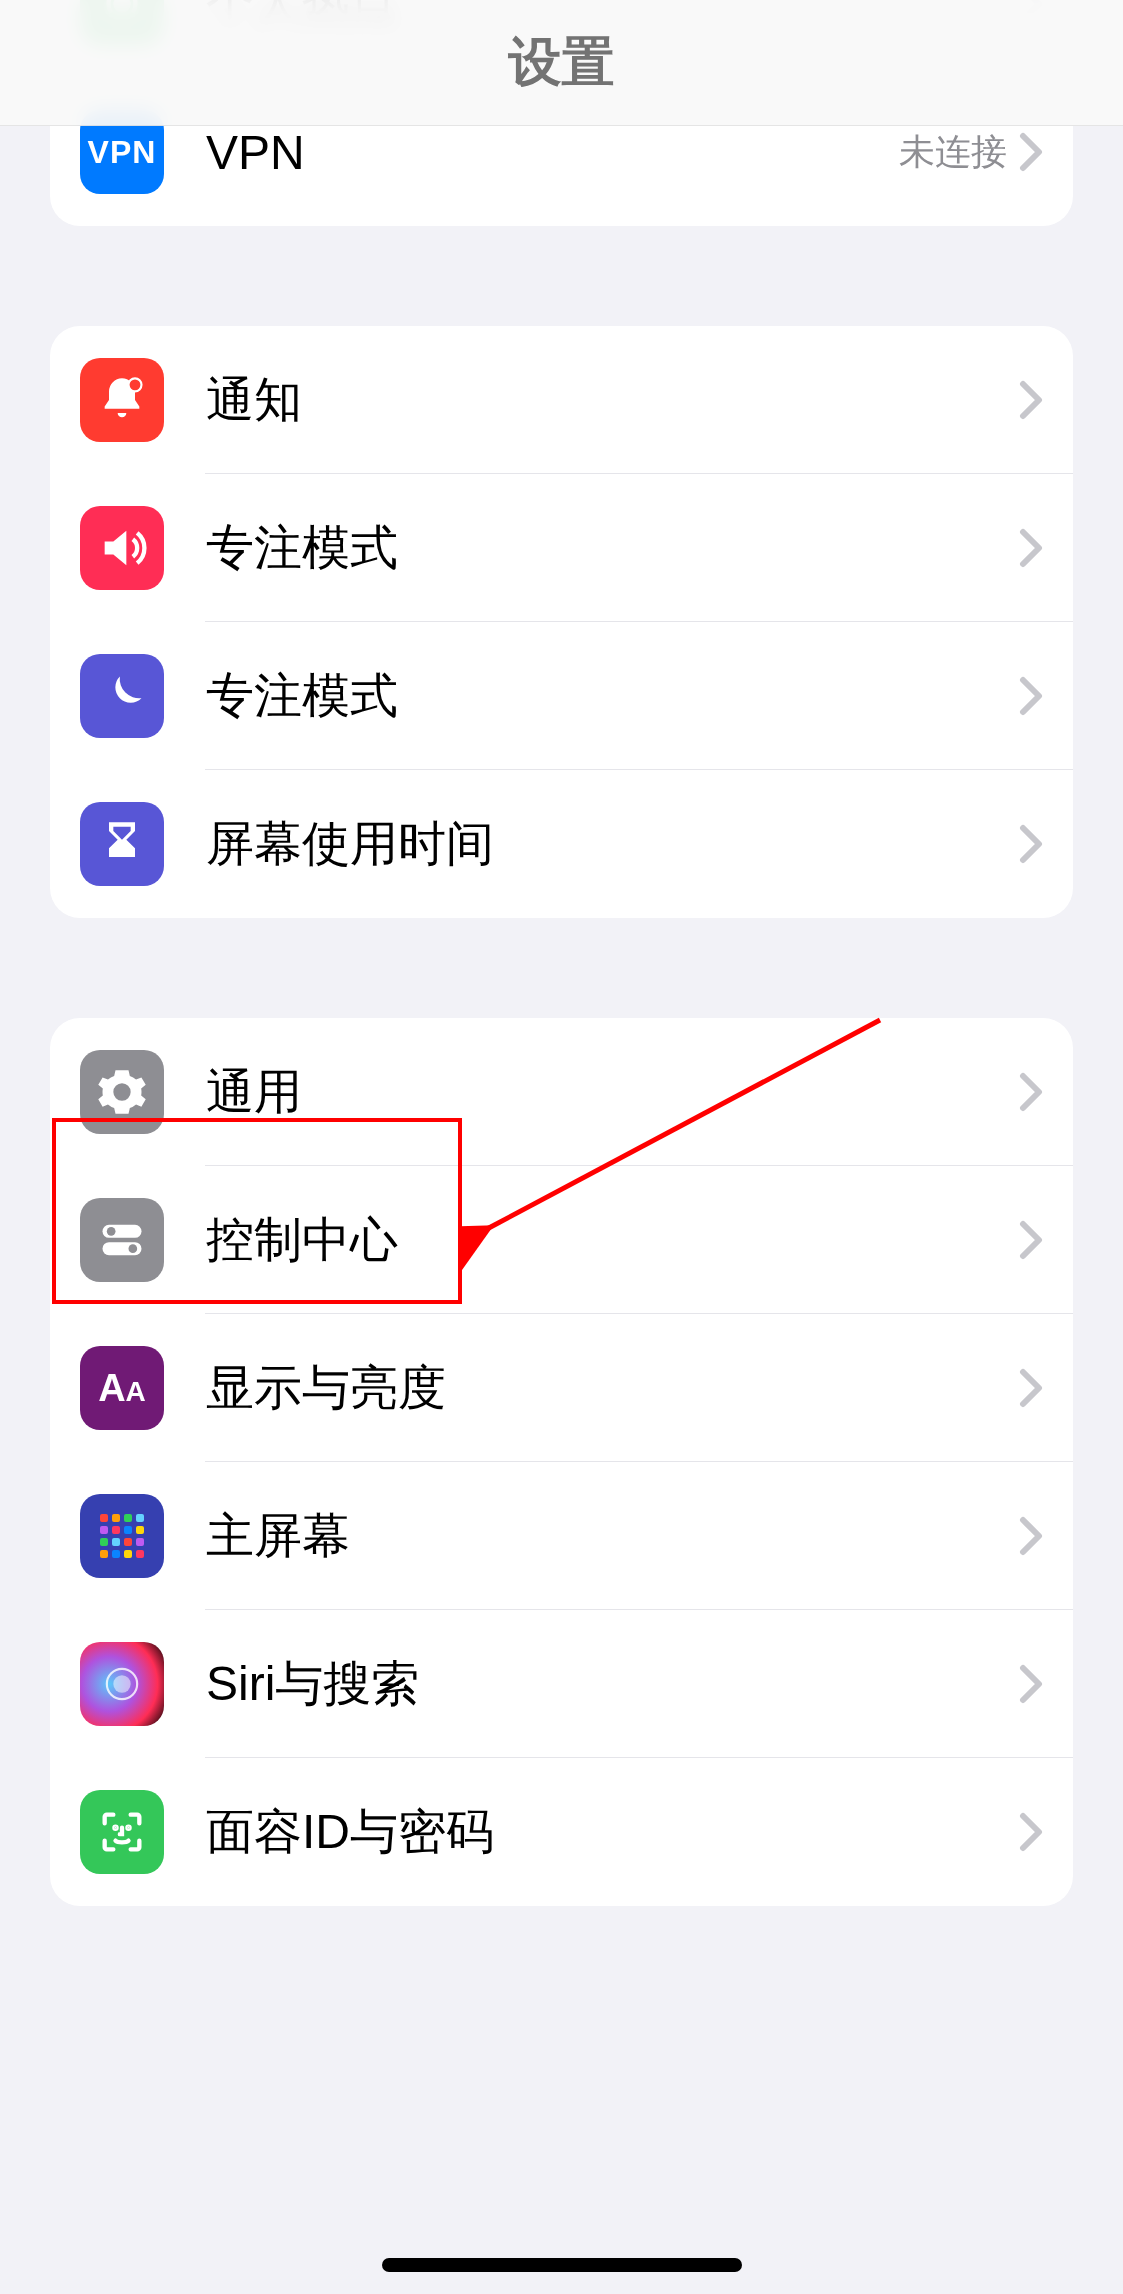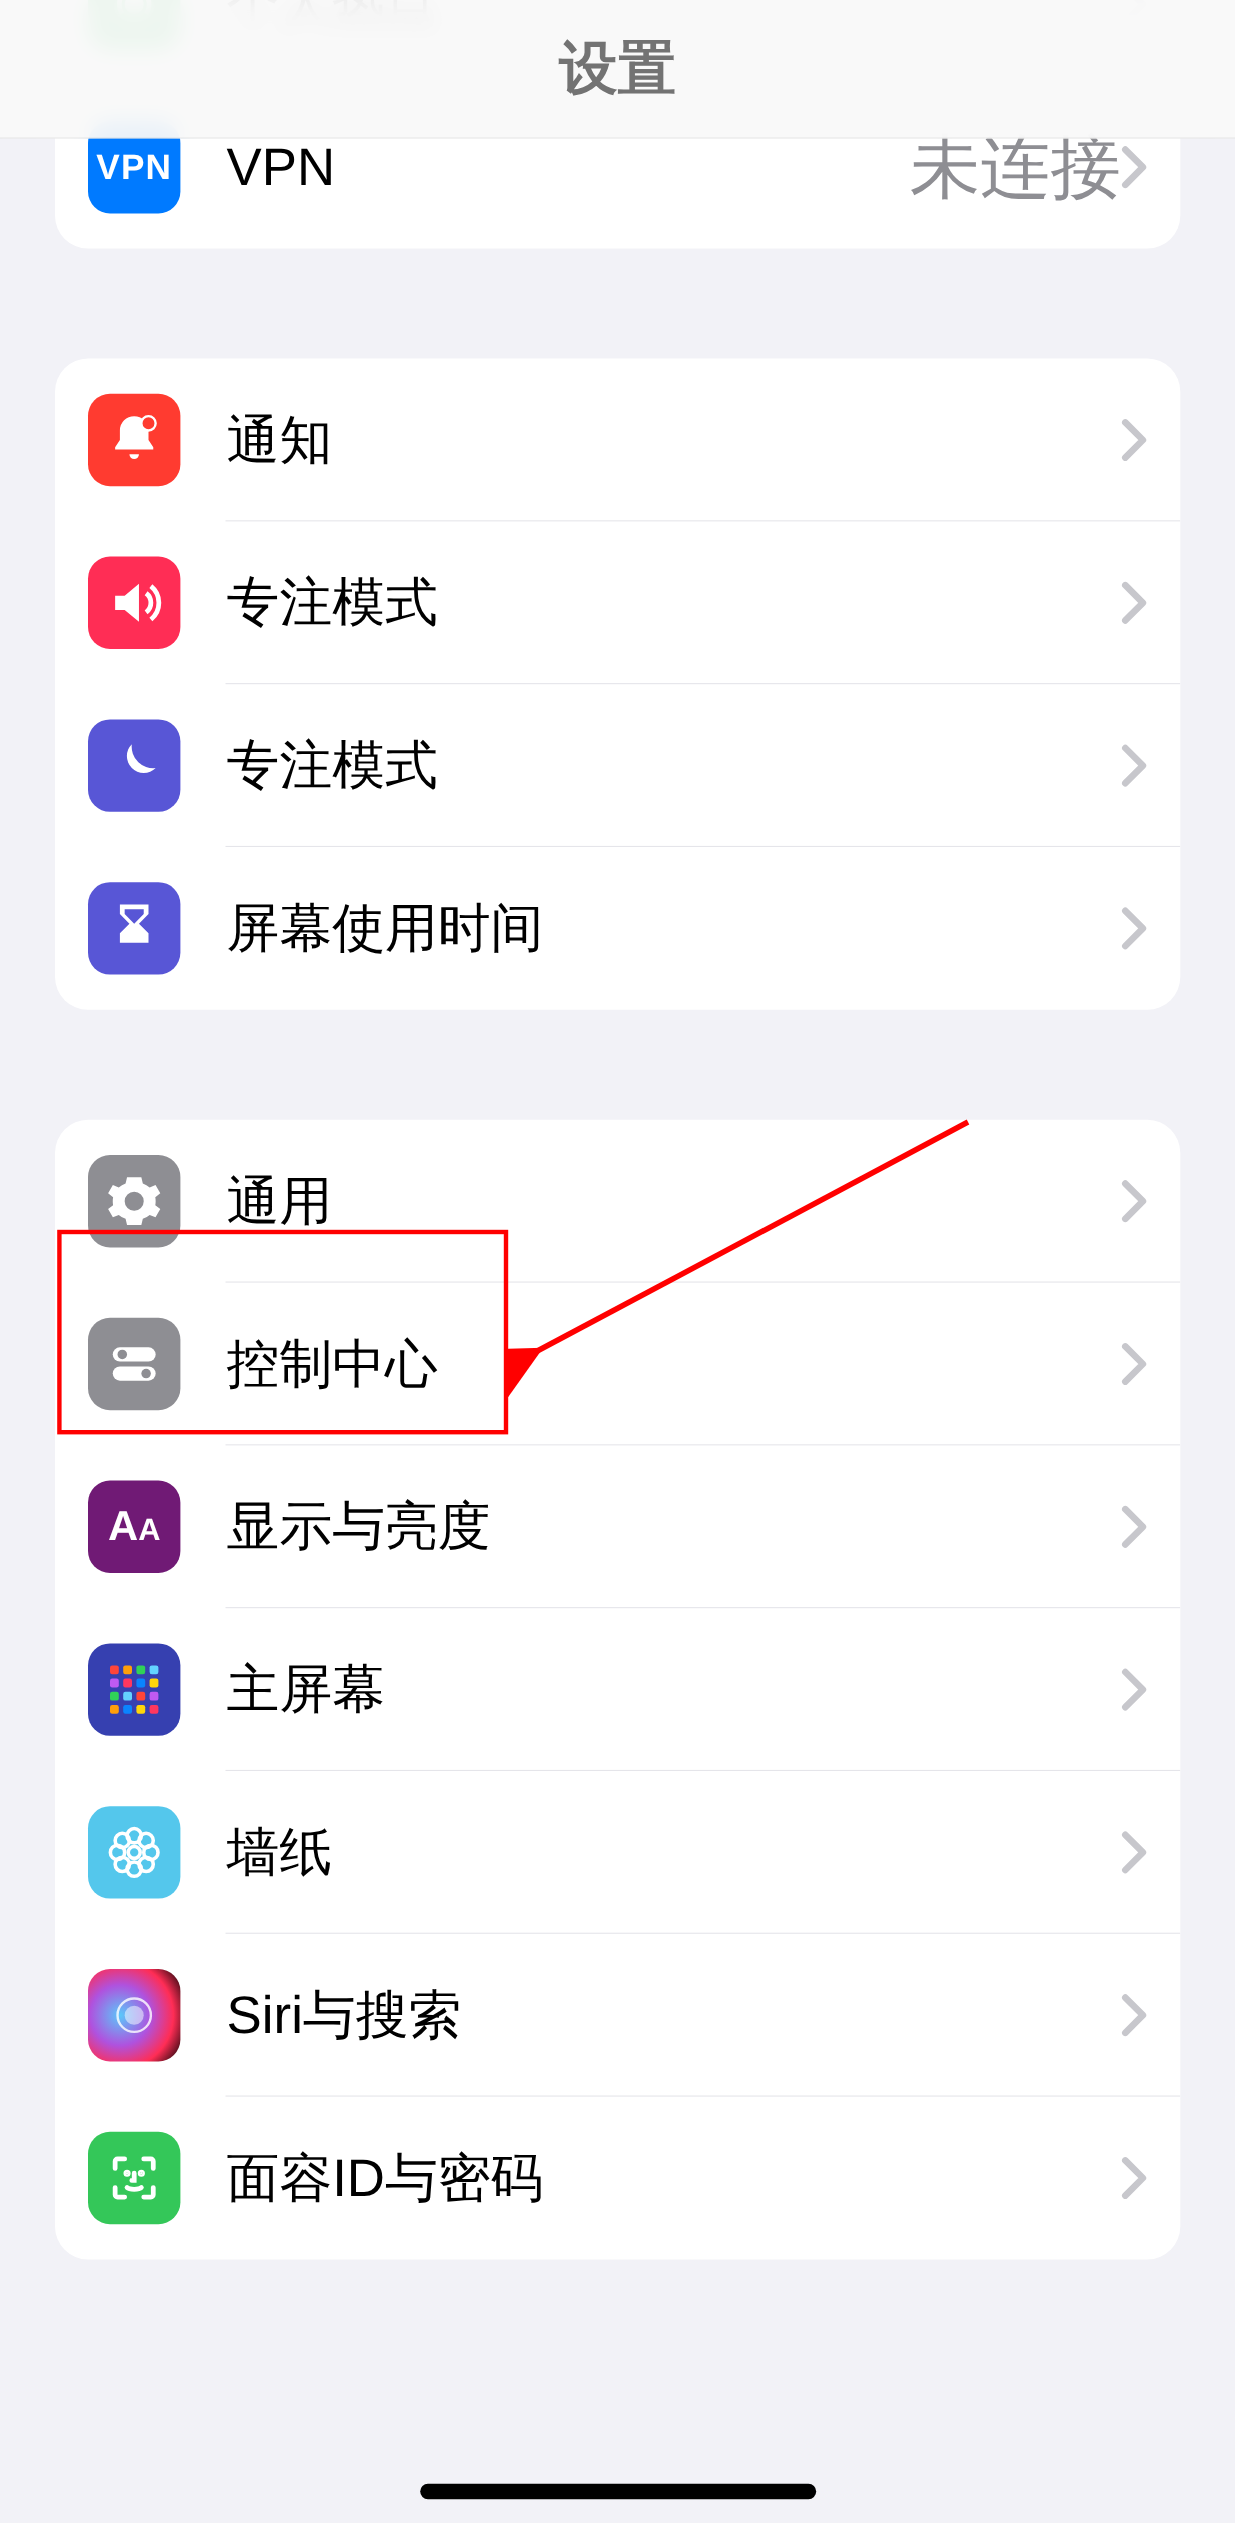--- a/index.html
+++ b/index.html
@@ -65,23 +65,23 @@
       flex-shrink: 0;
     }
     .icon-box svg { width: 52px; height: 52px; }
     .label {
       margin-left: 42px;
       font-size: 48px;
       color: #000;
       flex: 1;
     }
     .value {
-      font-size: 64px;
+      font-size: 36px;
       color: #8e8e93;
-      margin-right: 0;
+      margin-right: 12px;
       text-align: right;
     }
     .chev {
       width: 24px; height: 40px;
       flex-shrink: 0;
     }
     .chev svg { width: 24px; height: 40px; }
     .vpn-text {
       color: #fff;
       font-weight: 700;
@@ -288,41 +288,20 @@
         </div>
       </div>
       <div class="label">主屏幕</div>
       <div class="chev">
         <svg viewBox="0 0 12 20" fill="none" stroke="#c7c7cc" stroke-width="3" stroke-linecap="round" stroke-linejoin="round">
               <path d="M2 2l8 8-8 8"></path>
             </svg>
       </div>
     </div>
     <div class="row">
-      <div class="icon-box" style="background:#54c7ec;">
-        <svg viewBox="0 0 24 24" fill="none" stroke="#fff" stroke-width="1.5">
-              <circle cx="12" cy="12" r="2.5"></circle>
-              <circle cx="12" cy="5" r="3"></circle>
-              <circle cx="12" cy="19" r="3"></circle>
-              <circle cx="5" cy="12" r="3"></circle>
-              <circle cx="19" cy="12" r="3"></circle>
-              <circle cx="7" cy="7" r="3"></circle>
-              <circle cx="17" cy="7" r="3"></circle>
-              <circle cx="7" cy="17" r="3"></circle>
-              <circle cx="17" cy="17" r="3"></circle>
-            </svg>
-      </div>
-      <div class="label">墙纸</div>
-      <div class="chev">
-        <svg viewBox="0 0 12 20" fill="none" stroke="#c7c7cc" stroke-width="3" stroke-linecap="round" stroke-linejoin="round">
-              <path d="M2 2l8 8-8 8"></path>
-            </svg>
-      </div>
-    </div>
-    <div class="row">
       <div class="icon-box siri-bg">
         <svg viewBox="0 0 24 24">
               <circle cx="12" cy="12" r="7" fill="none" stroke="rgba(255,255,255,0.8)" stroke-width="1"></circle>
               <circle cx="12" cy="12" r="4" fill="rgba(255,255,255,0.5)"></circle>
             </svg>
       </div>
       <div class="label">Siri与搜索</div>
       <div class="chev">
         <svg viewBox="0 0 12 20" fill="none" stroke="#c7c7cc" stroke-width="3" stroke-linecap="round" stroke-linejoin="round">
               <path d="M2 2l8 8-8 8"></path>

